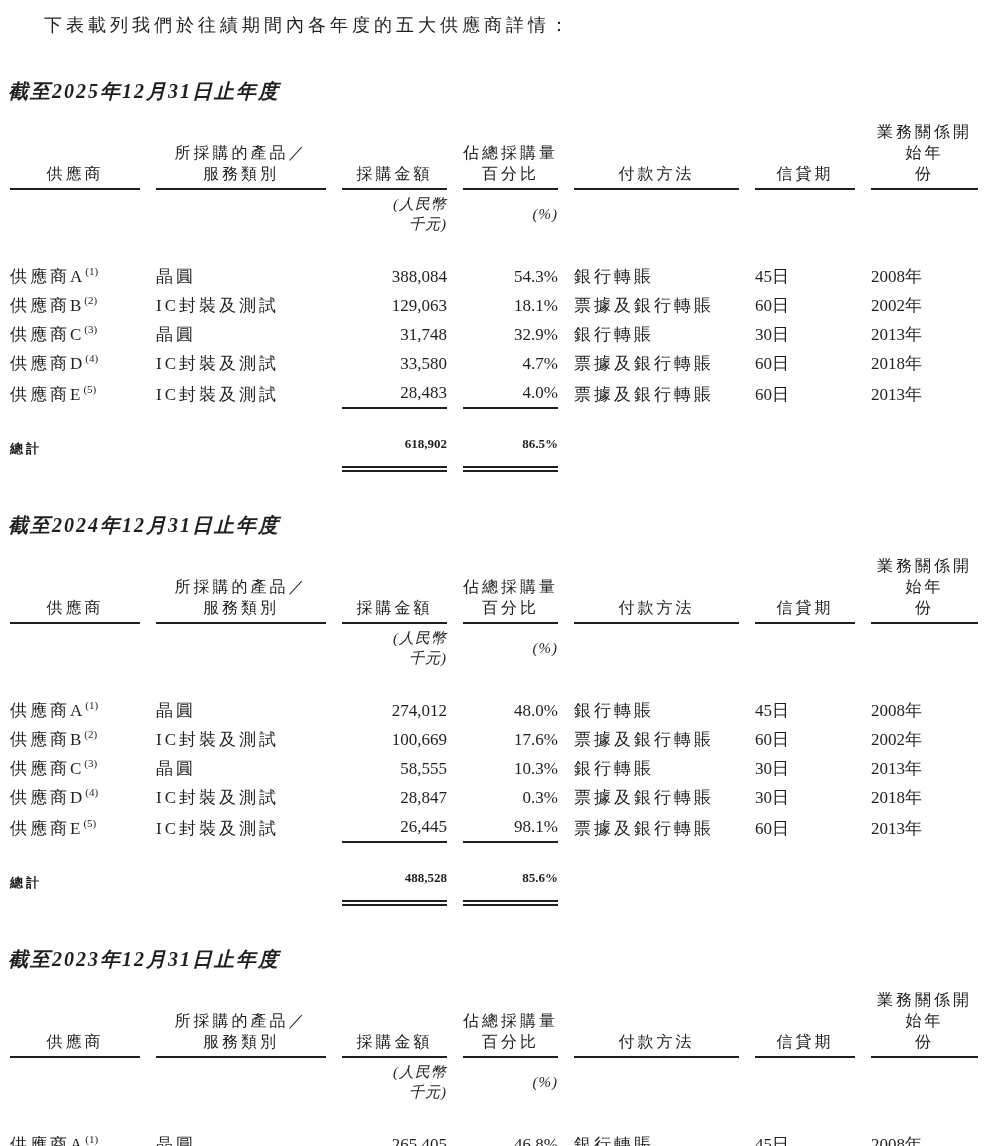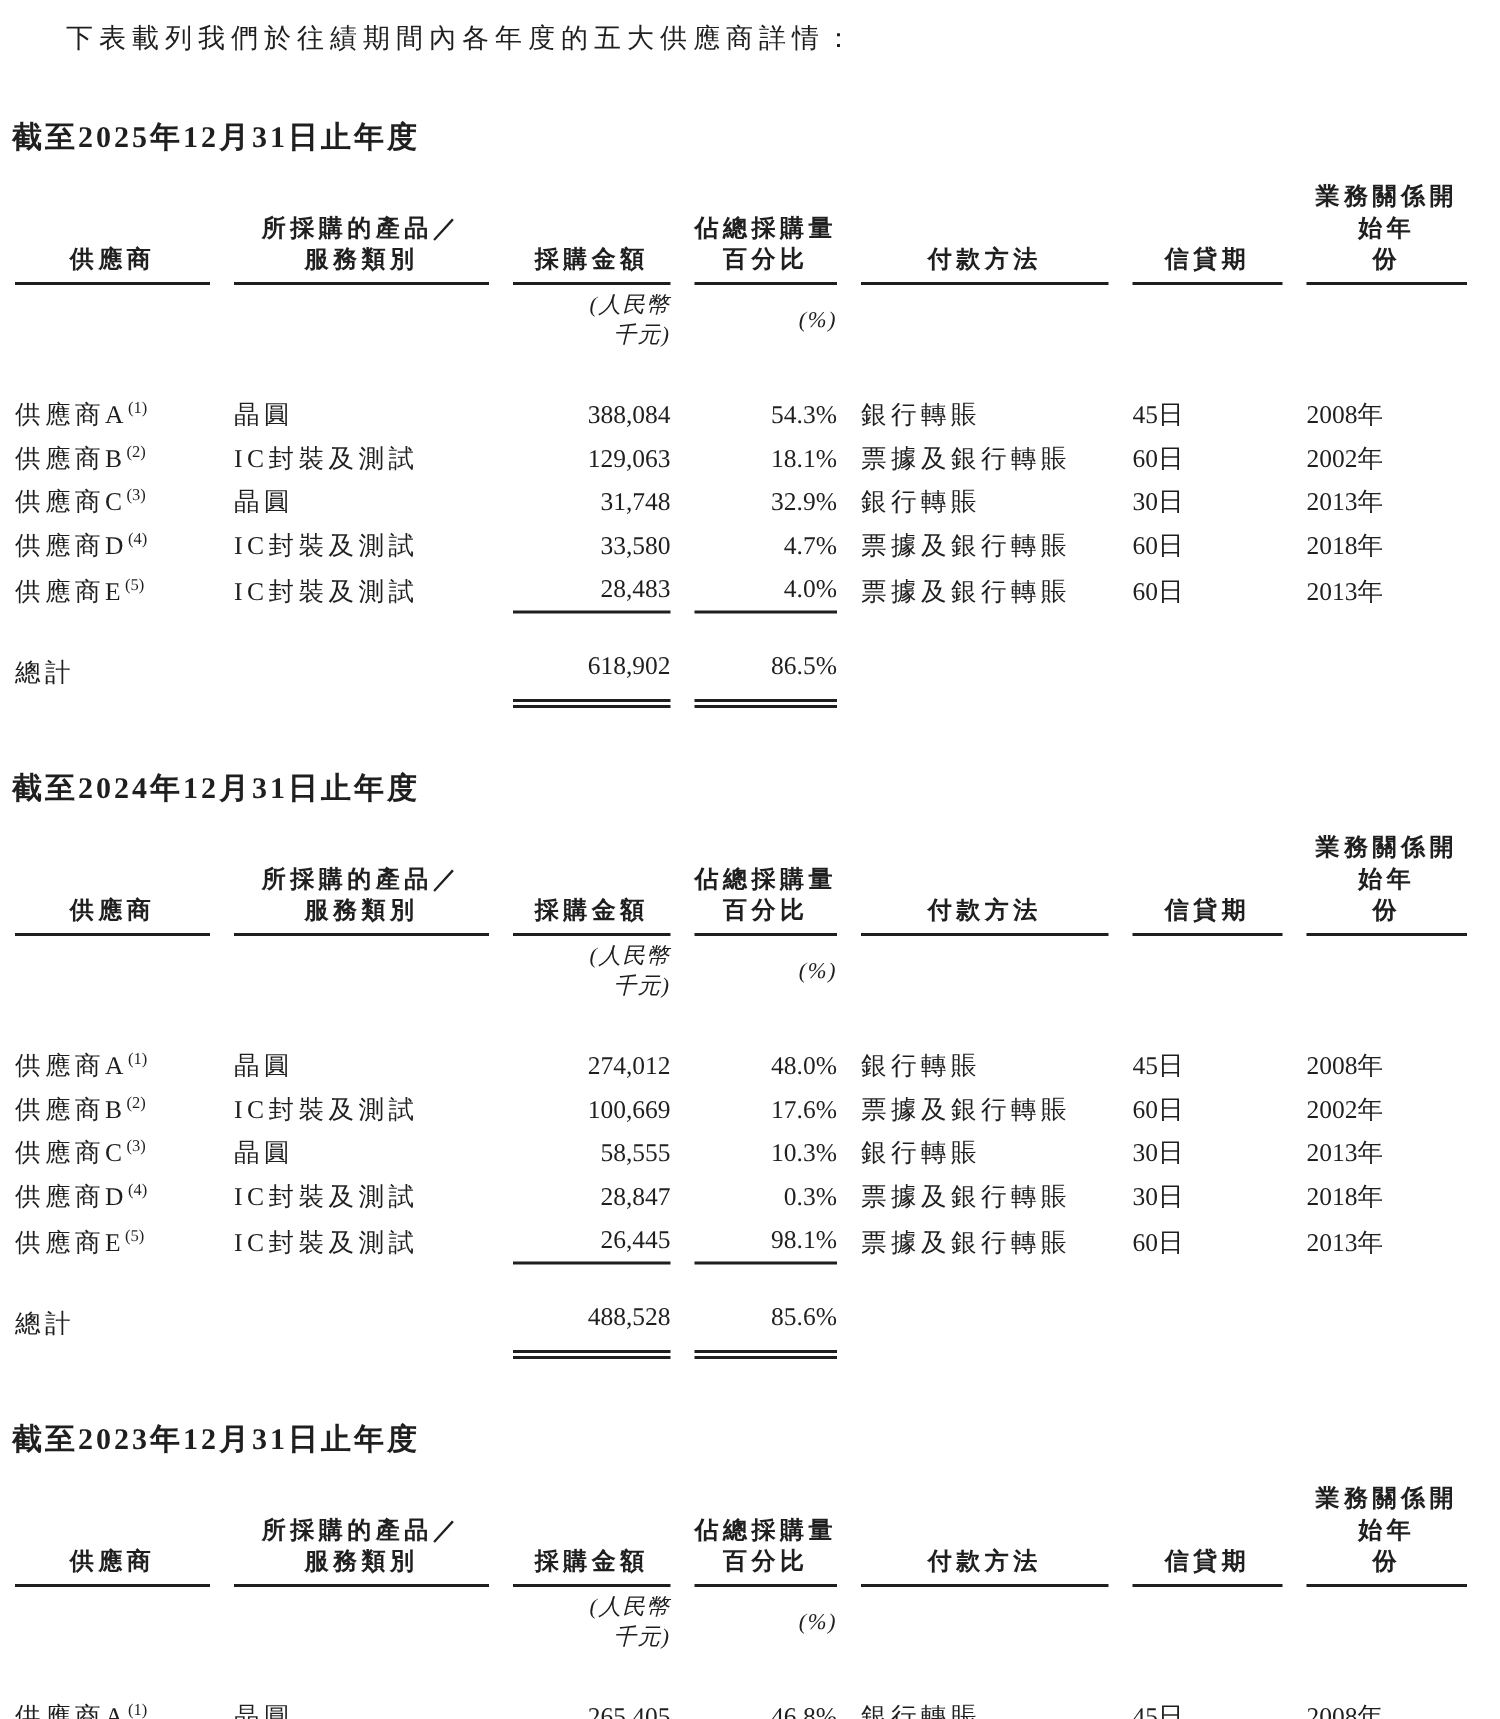--- a/index.html
+++ b/index.html
@@ -23,20 +23,21 @@
     font-size: 18px;
     line-height: 26px;
     padding-left: 44px;
     letter-spacing: 4px;
     margin: 0;
   }
   .year-section { margin-top: 40px; }
   .sec-title {
     font-size: 20px;
     font-weight: bold;
+    font-style: italic;
     letter-spacing: 2px;
     margin: 0 0 16px 8px;
   }
   table.sup-table {
     border-collapse: separate;
     border-spacing: 16px 0;
     table-layout: fixed;
     width: 1000px;
     margin-left: -6px;
   }
@@ -44,21 +45,21 @@
   col.w2 { width: 170px; }
   col.w3 { width: 105px; }
   col.w4 { width: 95px;  }
   col.w5 { width: 165px; }
   col.w6 { width: 100px; }
   col.w7 { width: 107px; }
 
   th {
     vertical-align: bottom;
     border-bottom: 2px solid #1f1f1f;
-    font-weight: bold;
+    font-weight: normal;
     font-size: 16px;
     line-height: 21px;
     padding: 0 0 4px 0;
     text-align: center;
     letter-spacing: 3px;
   }
   th.c1 { text-align: center; }
 
   .units-row td {
     font-style: italic;
@@ -82,22 +83,22 @@
   sup.fn {
     font-size: 11px;
     letter-spacing: 0;
     vertical-align: super;
     line-height: 0;
   }
   .data-row.last .c3,
   .data-row.last .c4 { border-bottom: 2px solid #1f1f1f; }
 
   .total-row td {
-    font-weight: normal;
-    font-size: 17px;
+    font-weight: bold;
+    font-size: 13px;
     height: 38px;
     vertical-align: middle;
   }
   .total-row .dbl {
     border-bottom: 6px double #1f1f1f;
     padding-bottom: 3px;
   }
   .total-label { letter-spacing: 3px; }
 </style>
 </head>

